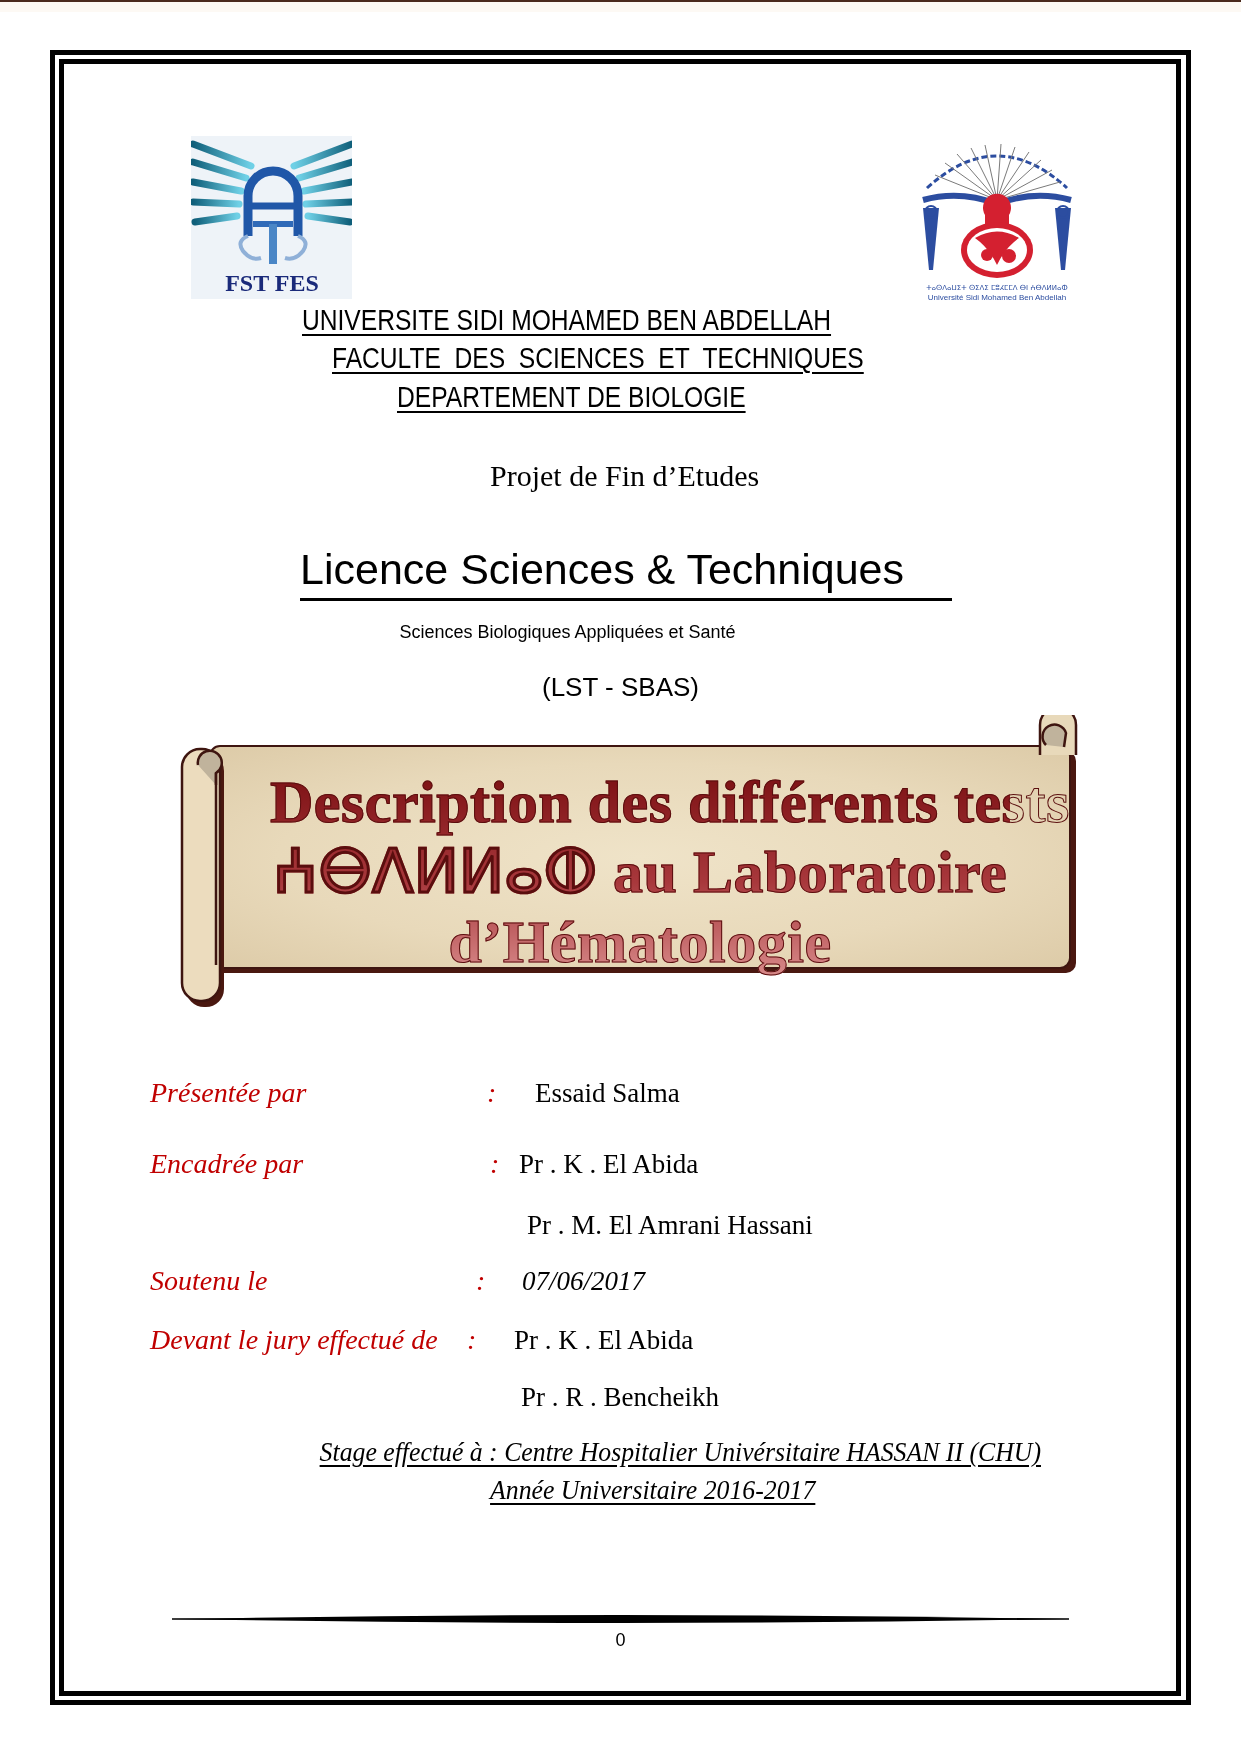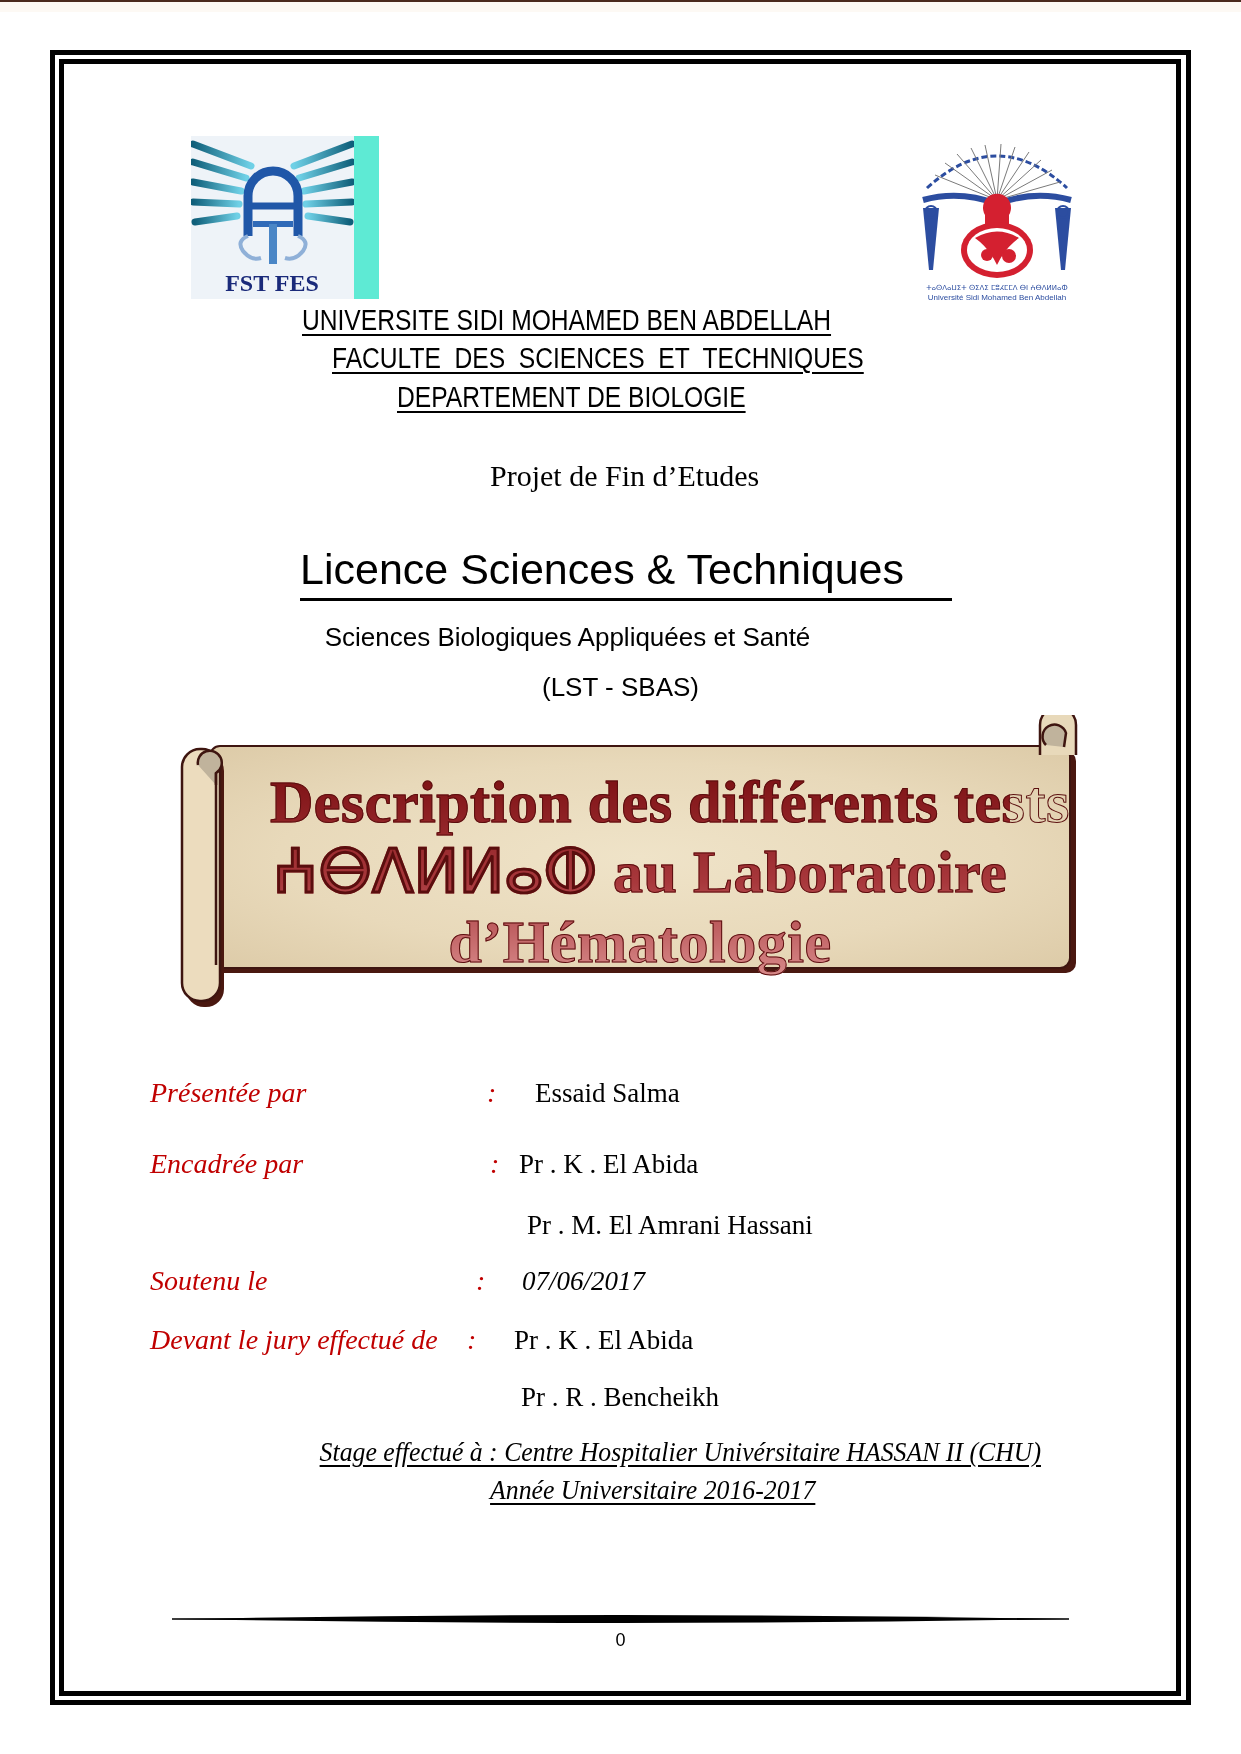--- a/index.html
+++ b/index.html
@@ -14,21 +14,21 @@
     .frame-outer {
       position:absolute; left:50px; top:50px; width:1141px; height:1655px;
       box-sizing:border-box; border:5px solid #000;
     }
     .frame-inner {
       position:absolute; left:59px; top:59px; width:1122px; height:1637px;
       box-sizing:border-box; border:5px solid #000;
     }
 
     .logo { position:absolute; }
-    .logo-fst { left:191px; top:136px; width:188px; height:163px; background:#5eead4; overflow:hidden; }
+    .logo-fst { left:191px; top:136px; width:161px; height:163px; background:#15803d; overflow:hidden; }
     .logo-usmba { left:905px; top:130px; width:185px; height:175px; }
 
     .uni-line {
       position:absolute; font-family:"Liberation Sans Narrow","Liberation Sans", sans-serif;
       font-size:30px; color:#000; text-decoration:underline; text-underline-offset:4px;
       text-decoration-thickness:2px; white-space:pre; letter-spacing:0px;
       transform-origin:left top;
     }
     #l1 { left:302px; top:303px; transform:scaleX(0.82); }
     #l2 { left:332px; top:341px; transform:scaleX(0.82); }
@@ -40,21 +40,21 @@
     }
 
     .licence {
       position:absolute; left:300px; top:545px; font-family:"Liberation Sans", sans-serif;
       font-size:43px; color:#000; white-space:nowrap;
     }
     .licence-rule { position:absolute; left:300px; top:598px; width:652px; height:3px; background:#000; }
 
     .sbas-full {
       position:absolute; left:0; width:1135px; top:622px; text-align:center;
-      font-family:"Liberation Sans", sans-serif; font-size:26px; color:#000;
+      font-family:"Liberation Sans", sans-serif; font-size:18px; color:#000;
       padding-left:0px; box-sizing:border-box;
     }
     .sbas-full span { display:inline-block; margin-left:0px; }
     .sbas-abbr {
       position:absolute; left:0; width:1241px; top:672px; text-align:center;
       font-family:"Liberation Sans", sans-serif; font-size:26px; color:#000;
     }
     .sbas-abbr span, .sbas-full span { position:relative; left:0px; }
 
     .scroll { position:absolute; left:180px; top:715px; width:905px; height:300px; }

